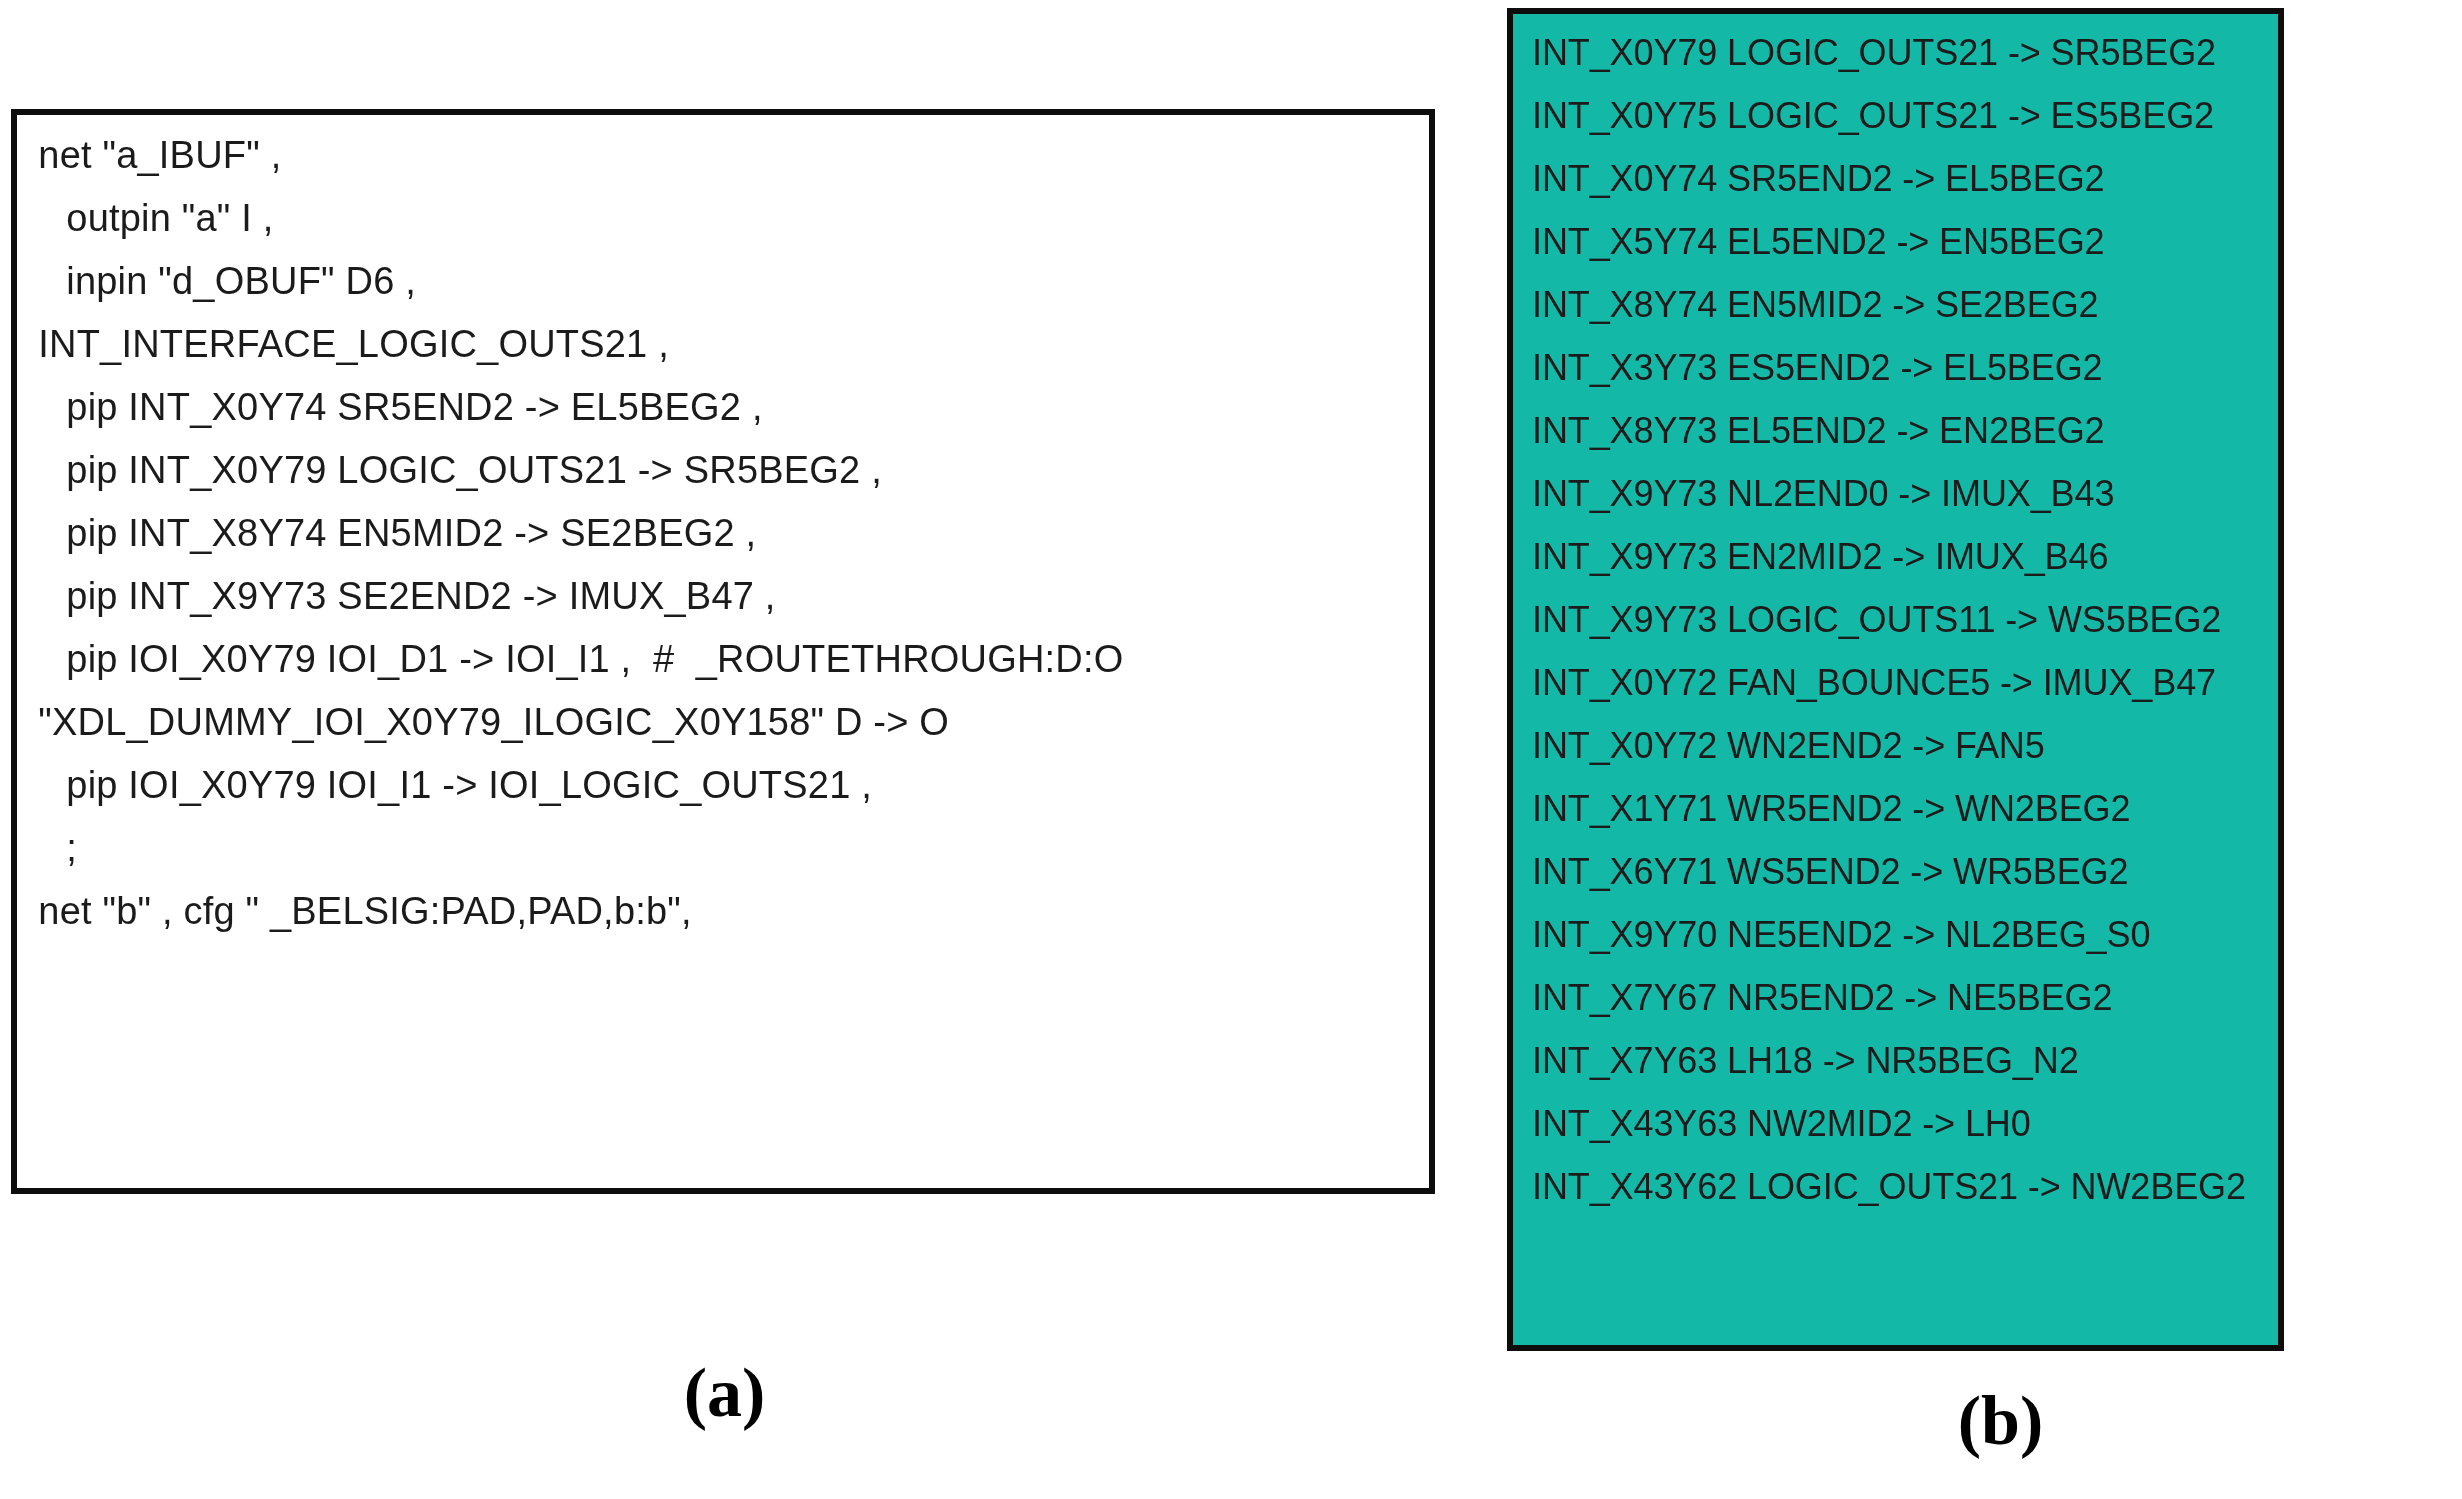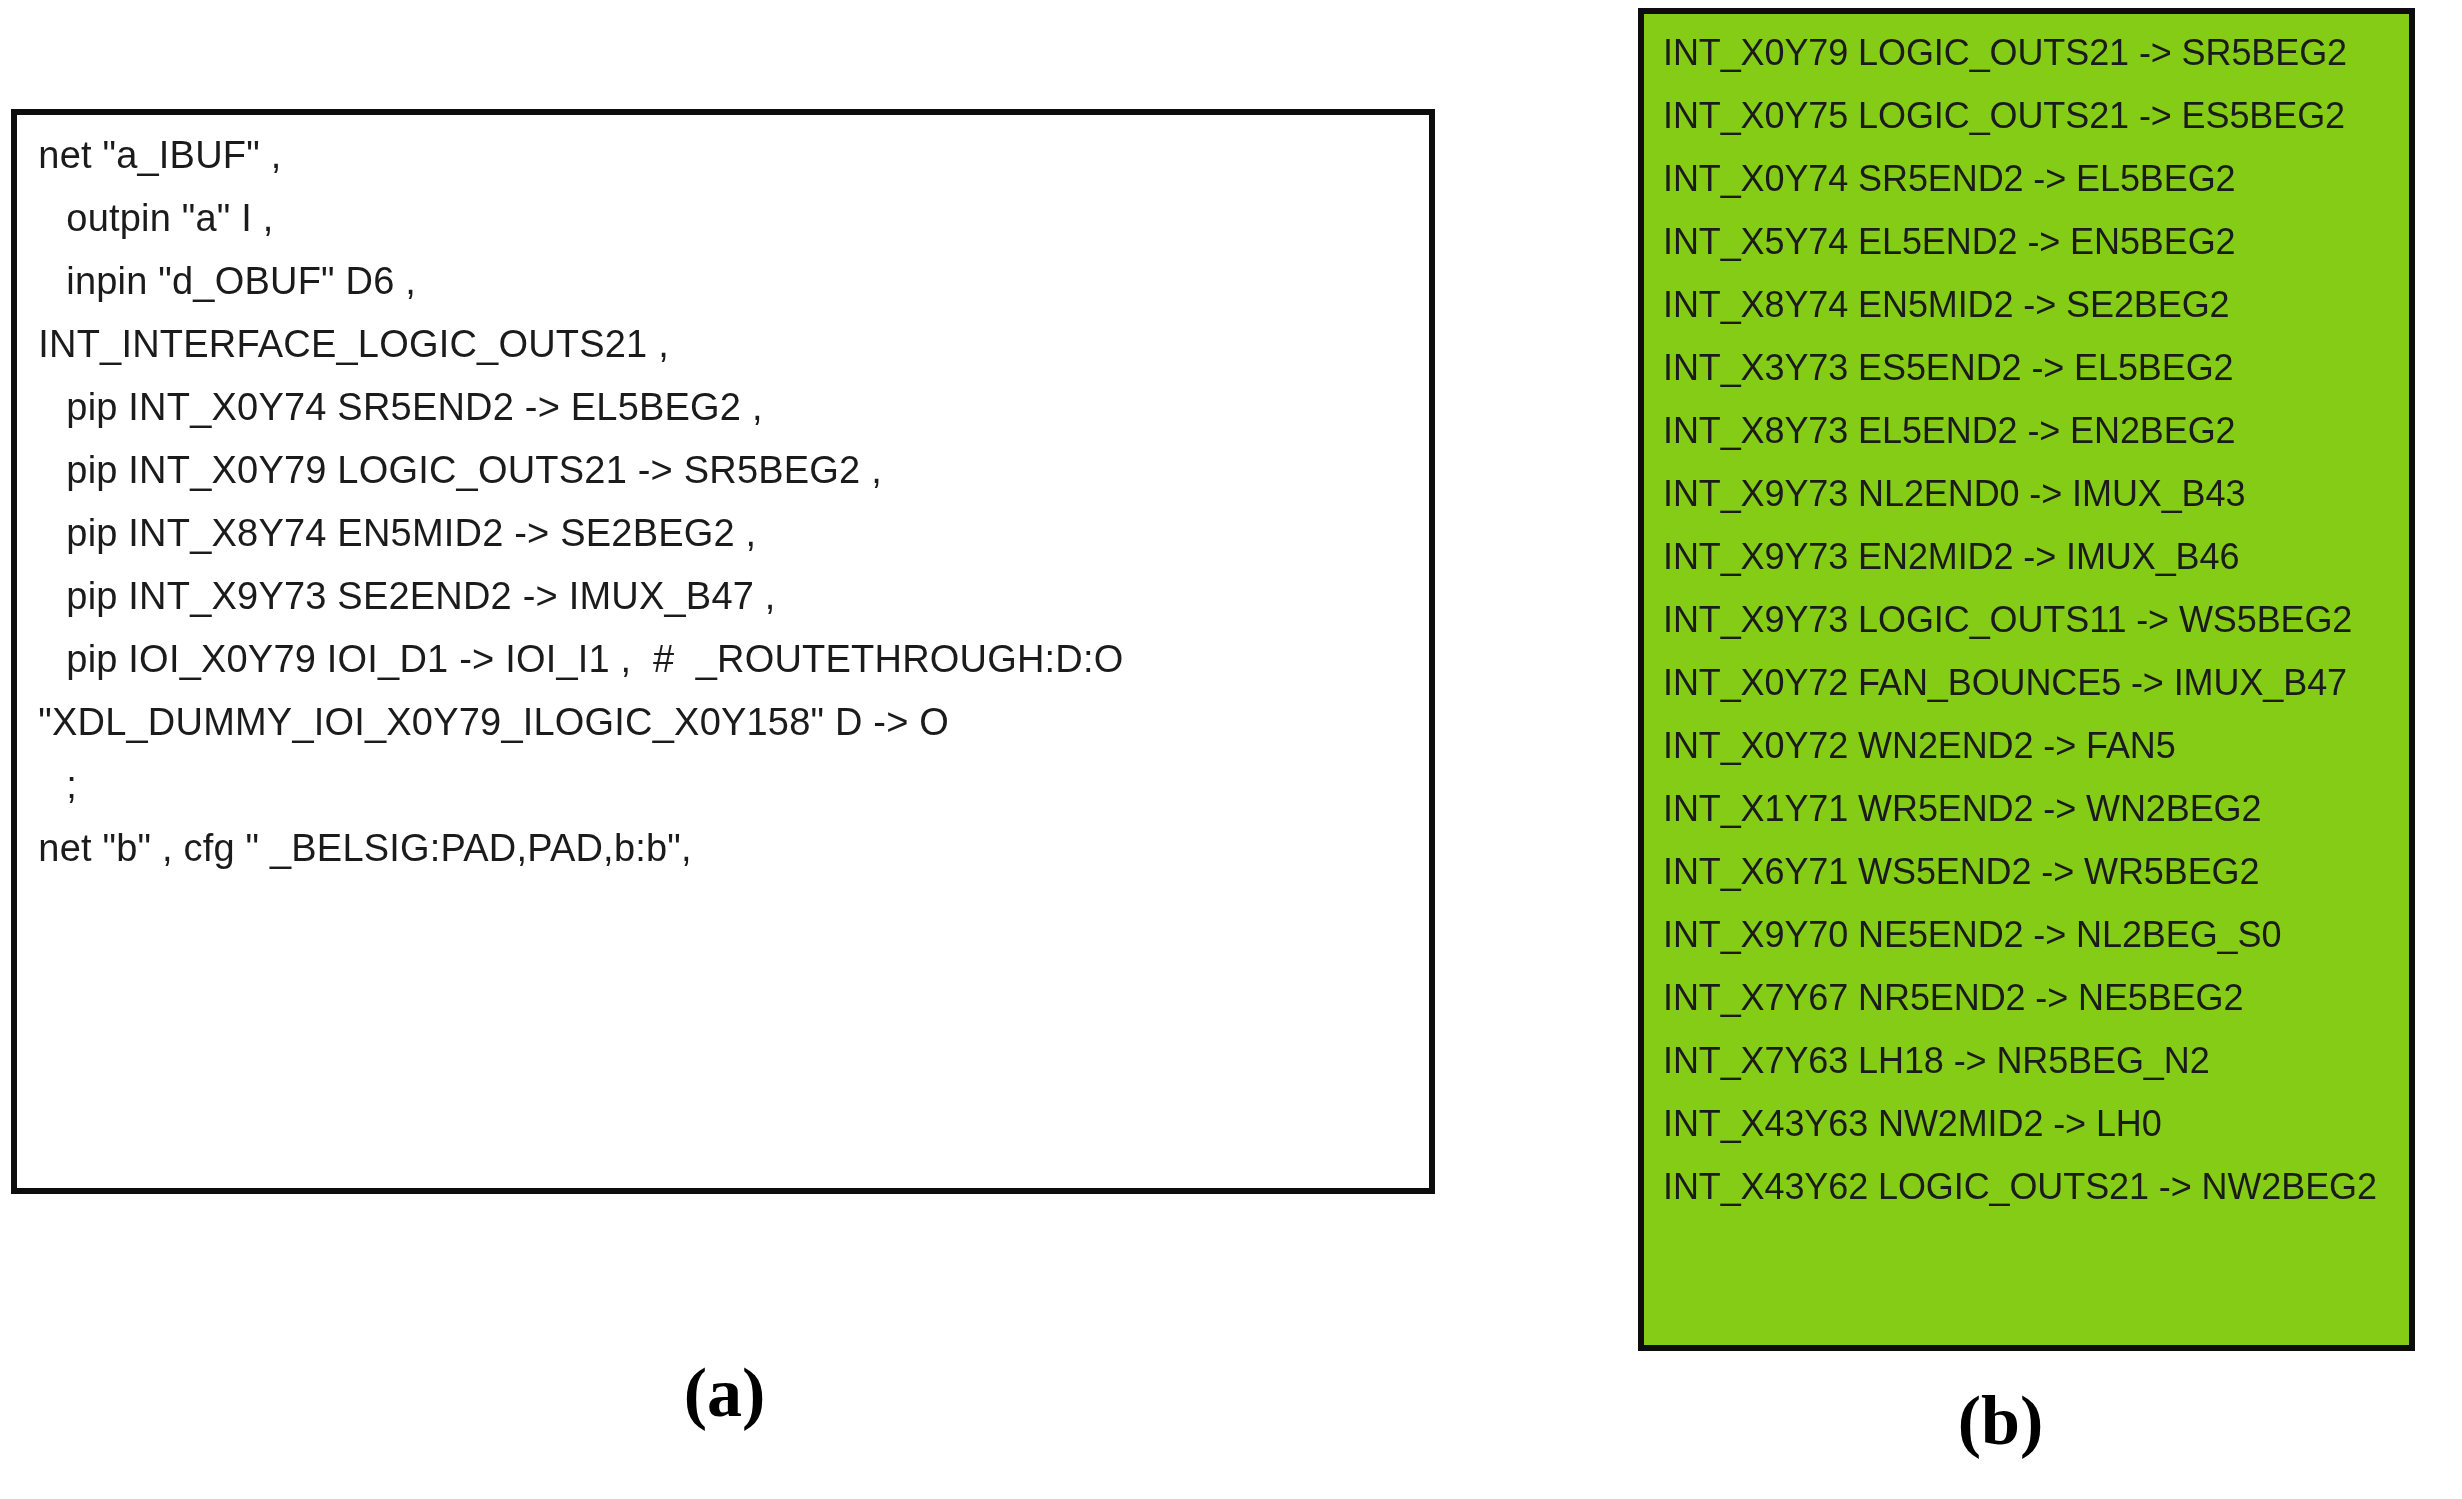--- a/index.html
+++ b/index.html
@@ -47,27 +47,27 @@
     line-height: 63px;
     color: #1b1b1b;
     white-space: pre;
     letter-spacing: 0.2px;
   }
   .indent-1 { padding-left: 28px; }
 
   
   .panel-b {
     position: absolute;
-    left: 1638px;
+    left: 1507px;
     top: 7.5px;
     width: 777px;
     height: 1343px;
     box-sizing: border-box;
     border: 6.6px solid #0d0d0d;
-    background: #84cc16;
+    background: #14b8a6;
   }
   .panel-b-inner {
     position: absolute;
     left: 19px;
     top: 7.5px;
     right: 5.7px;
     bottom: 3.8px;
   }
   .pip-line {
     font-family: "Liberation Sans", sans-serif;
@@ -110,20 +110,21 @@
         <div class="code-line">net "a_IBUF" ,</div>
         <div class="code-line indent-1">outpin "a" I ,</div>
         <div class="code-line indent-1">inpin "d_OBUF" D6 ,</div>
         <div class="code-line">INT_INTERFACE_LOGIC_OUTS21 ,</div>
         <div class="code-line indent-1">pip INT_X0Y74 SR5END2 -&gt; EL5BEG2 ,</div>
         <div class="code-line indent-1">pip INT_X0Y79 LOGIC_OUTS21 -&gt; SR5BEG2 ,</div>
         <div class="code-line indent-1">pip INT_X8Y74 EN5MID2 -&gt; SE2BEG2 ,</div>
         <div class="code-line indent-1">pip INT_X9Y73 SE2END2 -&gt; IMUX_B47 ,</div>
         <div class="code-line indent-1">pip IOI_X0Y79 IOI_D1 -&gt; IOI_I1 ,  #  _ROUTETHROUGH:D:O</div>
         <div class="code-line">"XDL_DUMMY_IOI_X0Y79_ILOGIC_X0Y158" D -&gt; O</div>
+        <div class="code-line indent-1">pip IOI_X0Y79 IOI_I1 -&gt; IOI_LOGIC_OUTS21 ,</div>
         <div class="code-line indent-1">;</div>
         <div class="code-line">net "b" , cfg " _BELSIG:PAD,PAD,b:b",</div>
       </div>
   </div>
 
   <div class="panel-b">
     <div class="panel-b-inner" id="panel-b-lines">
         <div class="pip-line">INT_X0Y79 LOGIC_OUTS21 -&gt; SR5BEG2</div>
         <div class="pip-line">INT_X0Y75 LOGIC_OUTS21 -&gt; ES5BEG2</div>
         <div class="pip-line">INT_X0Y74 SR5END2 -&gt; EL5BEG2</div>

